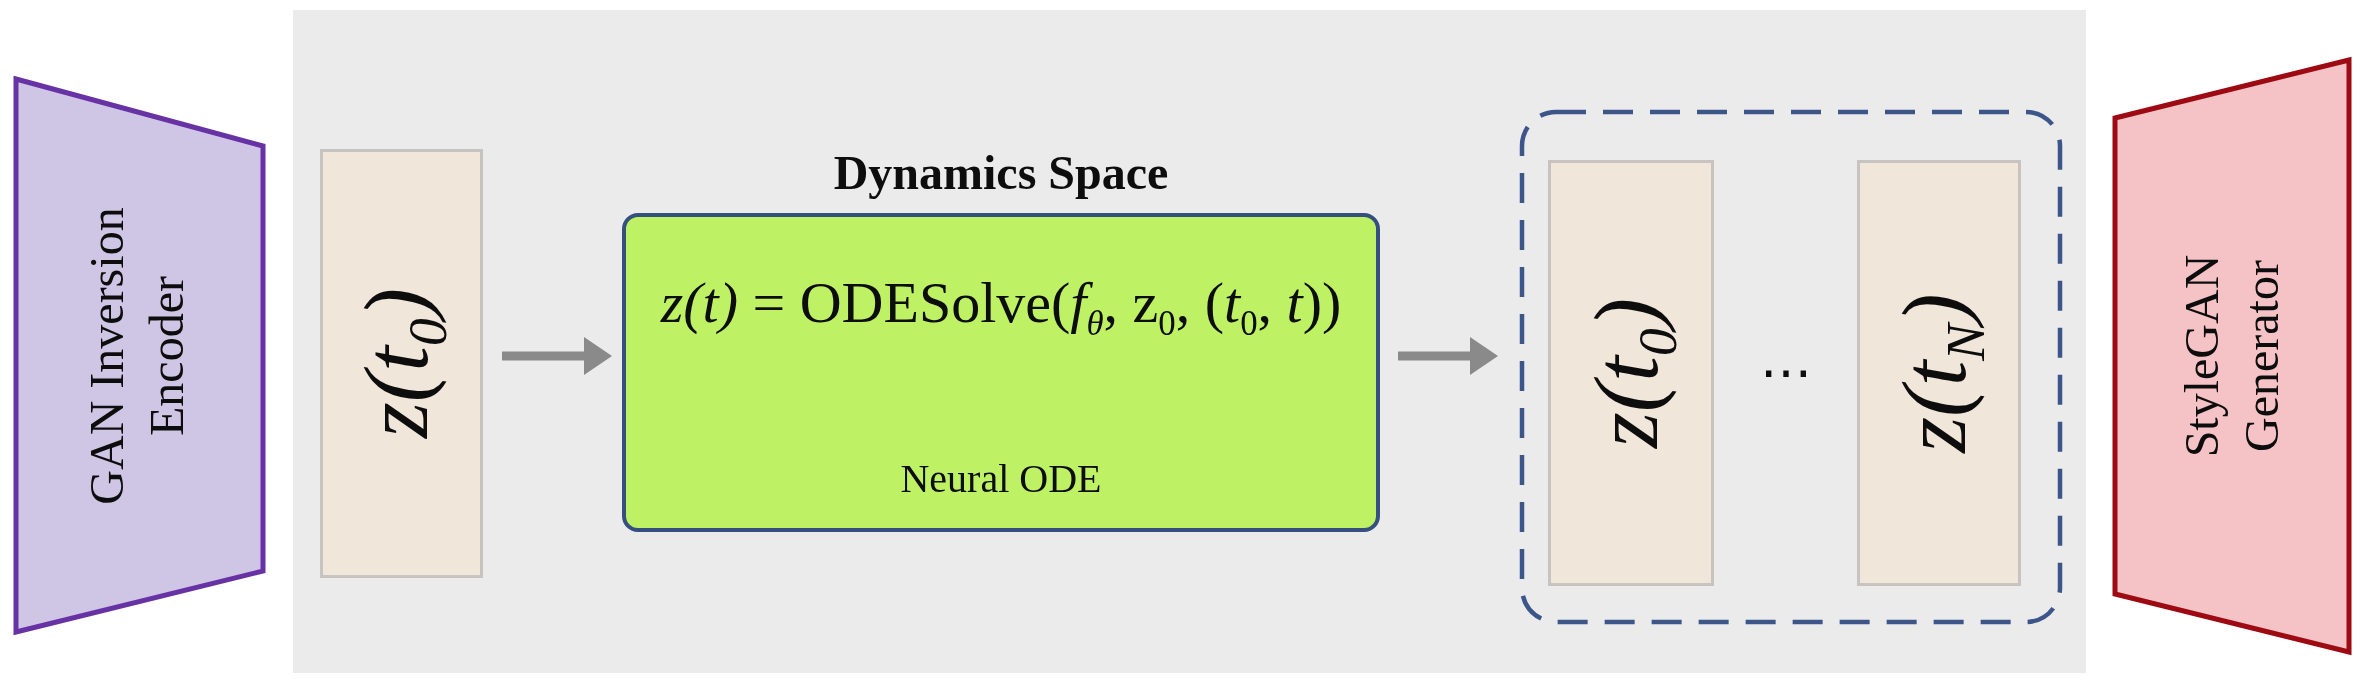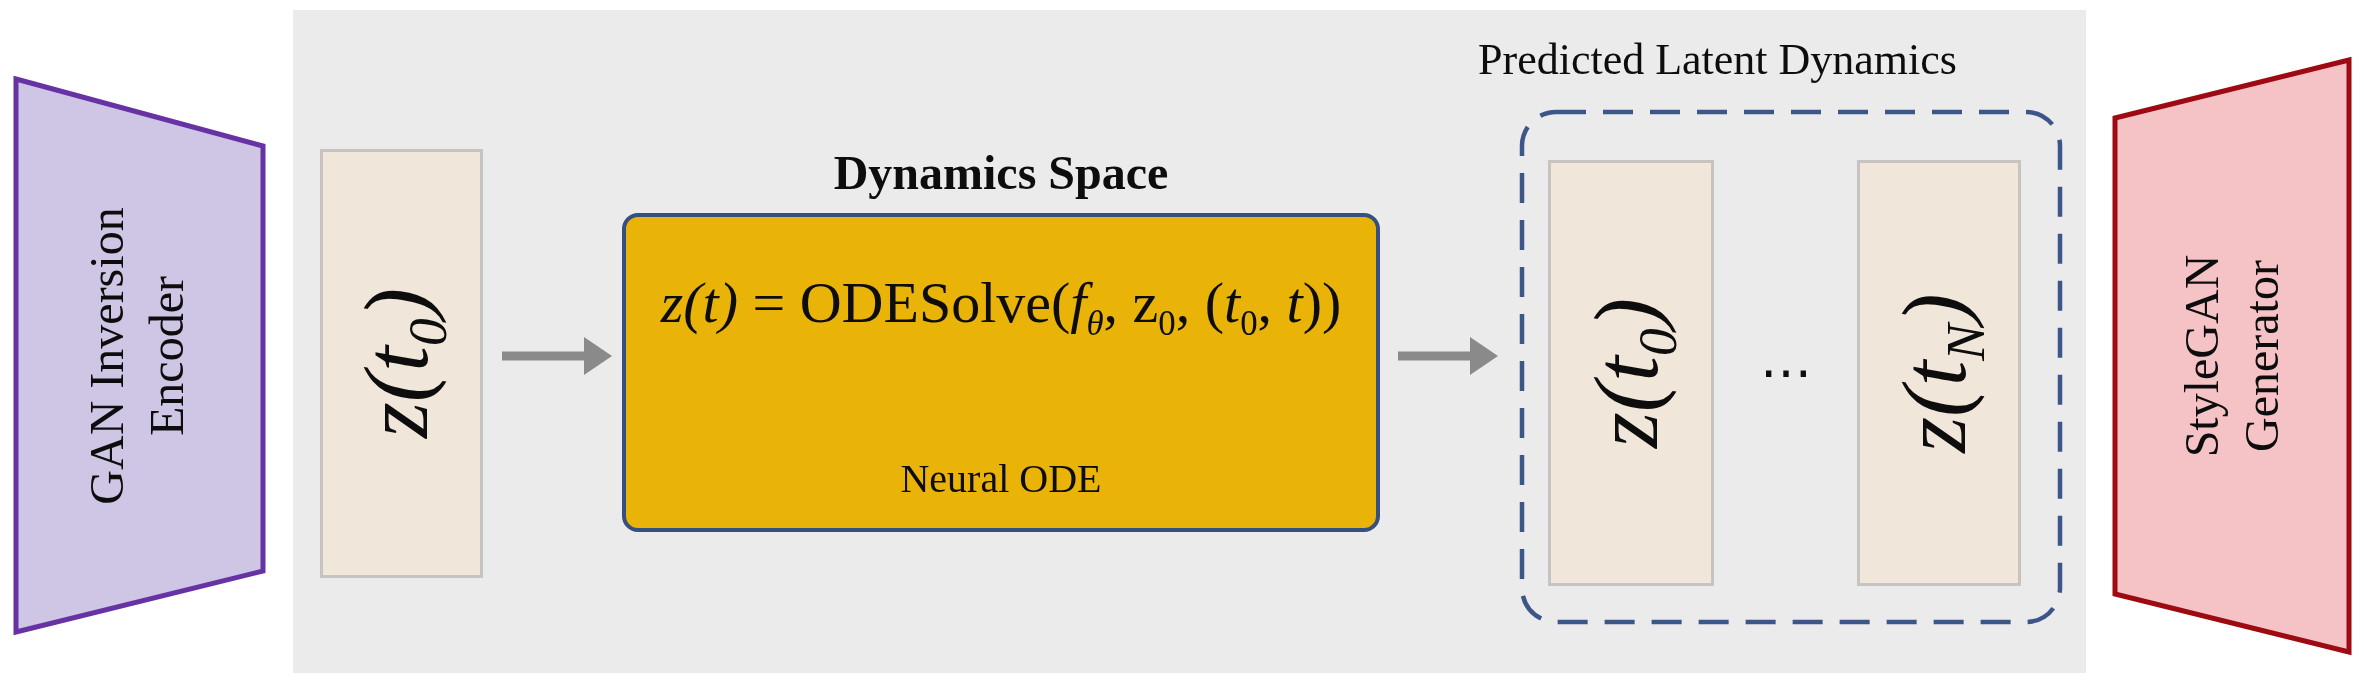--- a/index.html
+++ b/index.html
@@ -36,21 +36,21 @@
   .title-dynamics {
     position:absolute; left:622px; top:120px; width:758px;
     font-size:48px; font-weight:bold; text-align:center;margin-top:25px;
   }
   .title-predicted {
     position:absolute; left:1455px; top:34px; width:525px;
     font-size:44px; text-align:center;
   }
   .ode-box {
     position:absolute; left:622px; top:213px; width:758px; height:319px;
-    box-sizing:border-box; background:#eab308; border:4px solid #35507e;
+    box-sizing:border-box; background:#bef264; border:4px solid #35507e;
     border-radius:16px;
   }
   .equation {
     position:absolute; left:0; right:0; top:52px;
     font-size:58px; text-align:center; white-space:nowrap;
   }
   .equation .it { font-style:italic; }
   .ode-caption {
     position:absolute; left:0; right:0; bottom:26px;
     font-size:40px; text-align:center;
@@ -99,21 +99,20 @@
 
   <div class="title-dynamics">Dynamics Space</div>
 
   <div class="ode-box">
     <div class="equation">
       <span class="it">z(t)</span><span> = </span><span>ODESolve(</span><span class="it">f</span><sub class="it">θ</sub><span>, z</span><sub>0</sub><span>, (</span><span class="it">t</span><sub>0</sub><span>, </span><span class="it">t</span><span>))</span>
     </div>
     <div class="ode-caption">Neural ODE</div>
   </div>
 
-  <div class="title-predicted">Predicted Latent Dynamics</div>
 
   <div class="latent-box first"></div>
   <div class="rot math latent-label" style="left:1631px; top:373px;">
     <span>z(t</span><sub>0</sub><span>)</span>
   </div>
 
   <div class="ellipsis">⋯</div>
 
   <div class="latent-box last"></div>
   <div class="rot math latent-label" style="left:1939px; top:373px;">

